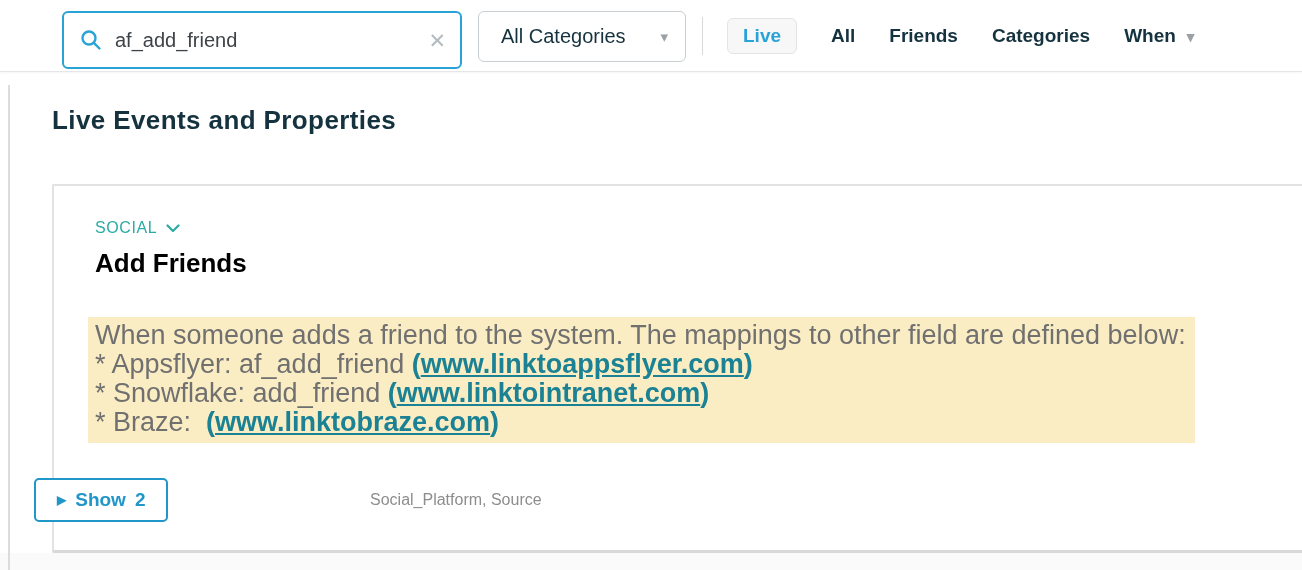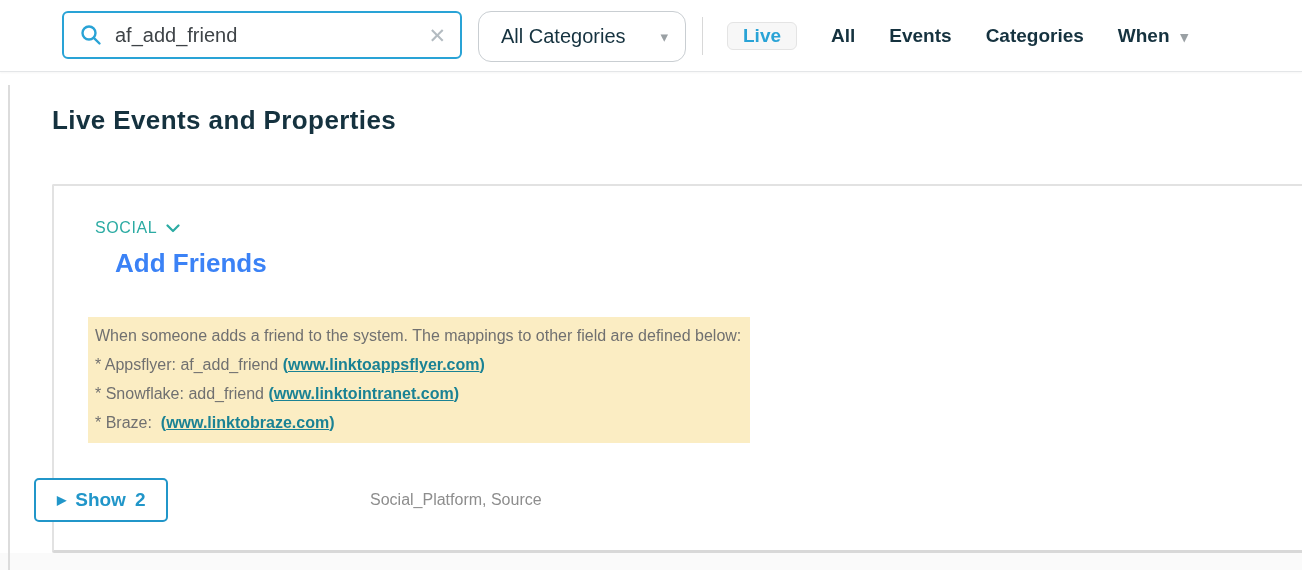--- a/index.html
+++ b/index.html
@@ -16,21 +16,21 @@
   .topbar {
     position: absolute; left: 0; top: 0;
     width: 1302px; height: 72px;
     background: #fff;
     border-bottom: 1px solid #E4E6E8;
     box-shadow: 0 1px 2px rgba(0,0,0,0.04);
     z-index: 5;
   }
   .search-box {
     position: absolute; left: 62px; top: 11px;
-    width: 400px; height: 48px;
+    width: 400px; height: 58px;
     border: 2px solid var(--accent-blue, #29A3D6);
     border-radius: 6px;
     background: #fff;
     display: flex; align-items: center;
     padding: 0 14px 0 16px;
   }
   .search-box svg { flex: 0 0 auto; }
   .search-input {
     flex: 1 1 auto;
     border: none; outline: none;
@@ -41,21 +41,21 @@
     background: transparent;
   }
   .clear-x {
     flex: 0 0 auto;
     color: #B3BBC1; font-size: 21px; line-height: 1;
     cursor: pointer; user-select: none;
   }
   .cat-dd {
     position: absolute; left: 478px; top: 11px;
     width: 208px; height: 51px;
-    border: 1px solid #C9CED2; border-radius: 13px;
+    border: 1px solid #C9CED2; border-radius: 6px;
     background: #fff;
     display: flex; align-items: center; justify-content: space-between;
     padding: 0 17px 0 22px;
     font-size: 20px; font-weight: 500; color: var(--navy, #15323F);
     cursor: pointer;
   }
   .caret { color: #9AA0A4; font-size: 15px; line-height: 1; }
   .nav-divider {
     position: absolute; left: 702px; top: 17px;
     width: 1px; height: 38px; background: #D8D8D8;
@@ -64,21 +64,21 @@
     position: absolute; left: 727px; top: 14px;
     height: 44px;
     display: flex; align-items: center; gap: 34px;
   }
   .tab {
     font-size: 19px; font-weight: 600;
     color: var(--navy, #15323F);
     cursor: pointer; white-space: nowrap;
   }
   .tab-live {
-    height: 28px;
+    height: 36px;
     display: flex; align-items: center;
     padding: 0 15px;
     background: #F7F7F7;
     border: 1px solid #E4E4E4;
     border-radius: 6px;
     color: var(--accent-blue, #29A3D6);
   }
   .tab-more { display: flex; align-items: center; gap: 11px; }
 
   
@@ -110,29 +110,28 @@
     cursor: pointer;
   }
   .cat-label {
     font-size: 16px; font-weight: 400;
     letter-spacing: 0.6px;
     color: var(--category-teal, #2BABA3);
   }
   .event-name {
     position: absolute; left: 41px; top: 62px;
     font-size: 26px; font-weight: 600;
-    color: #3b82f6;
-    margin-left: 20px;
+    color: #000000;
   }
   .desc {
     position: absolute; left: 34px; top: 131px;
     display: inline-block;
     background: var(--desc-bg, #FBEDC3);
     padding: 4px 9px 6px 7px;
-    font-size: 16px; line-height: 29px;
+    font-size: 27px; line-height: 29px;
     color: var(--desc-text, #707070);
     white-space: nowrap;
   }
   .paren {
     color: var(--link-teal, #1A8294);
     font-weight: 600;
   }
   .dlink {
     color: var(--link-teal, #1A8294);
     font-weight: 600;
@@ -191,21 +190,21 @@
   <div class="cat-dd">
     <span>All Categories</span>
     <span class="caret">▾</span>
   </div>
 
   <div class="nav-divider"></div>
 
   <div class="filter-nav">
     <div class="tab tab-live">Live</div>
     <div class="tab">All</div>
-    <div class="tab">Events</div>
+    <div class="tab">Friends</div>
     <div class="tab">Categories</div>
     <div class="tab tab-more">
       <span>When</span>
       <span class="caret">▾</span>
     </div>
   </div>
 
 </div>
 
 <div class="left-rule"></div>

